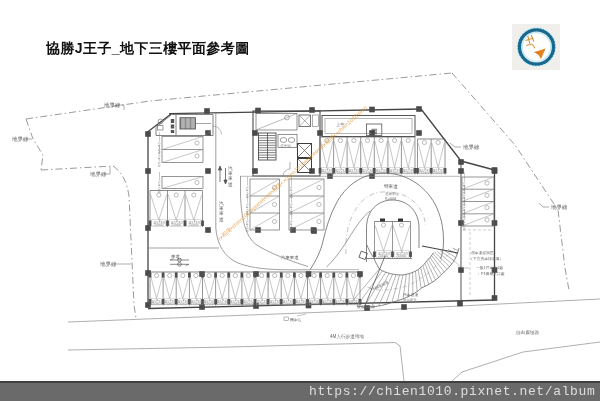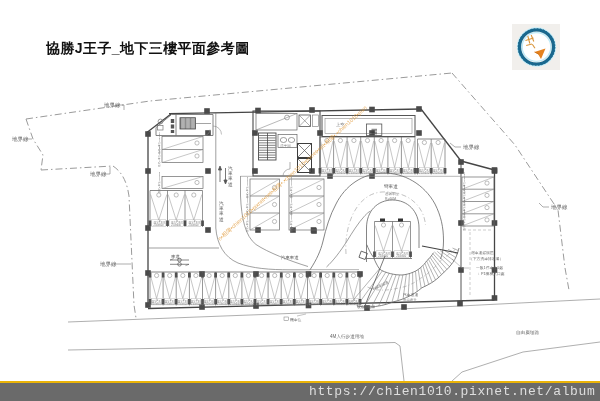--- a/index.html
+++ b/index.html
@@ -1,21 +1,21 @@
 <!DOCTYPE html>
 <html><head>
 <meta charset="utf-8">
 <style>
   html,body { margin:0; padding:0; }
   body { width:600px; height:401px; position:relative; background:#ffffff;
          font-family:"Liberation Sans", sans-serif; overflow:hidden; }
   .title { position:absolute; left:46px; top:39.5px; font-size:14px; font-weight:bold;
             color:#111; letter-spacing:0.4px; white-space:nowrap; }
   .bar { position:absolute; left:0; top:381px; width:600px; height:20px;
-          background:#6a6a6a; border-top:2px solid #eab308; box-sizing:border-box; }
+          background:#6a6a6a; border-top:2px solid #404040; box-sizing:border-box; }
   .bar span { position:absolute; left:309px; top:0.5px; font-family:"Liberation Mono", monospace;
                font-size:13px; color:#dedede; letter-spacing:0.62px; white-space:nowrap; }
   .logo { position:absolute; left:512px; top:24px; width:48px; height:46px; background:#f1efec; }
 </style>
 </head>
 <body>
 
 <div class="title">協勝J王子_地下三樓平面參考圖</div>
 
 <div class="logo">

